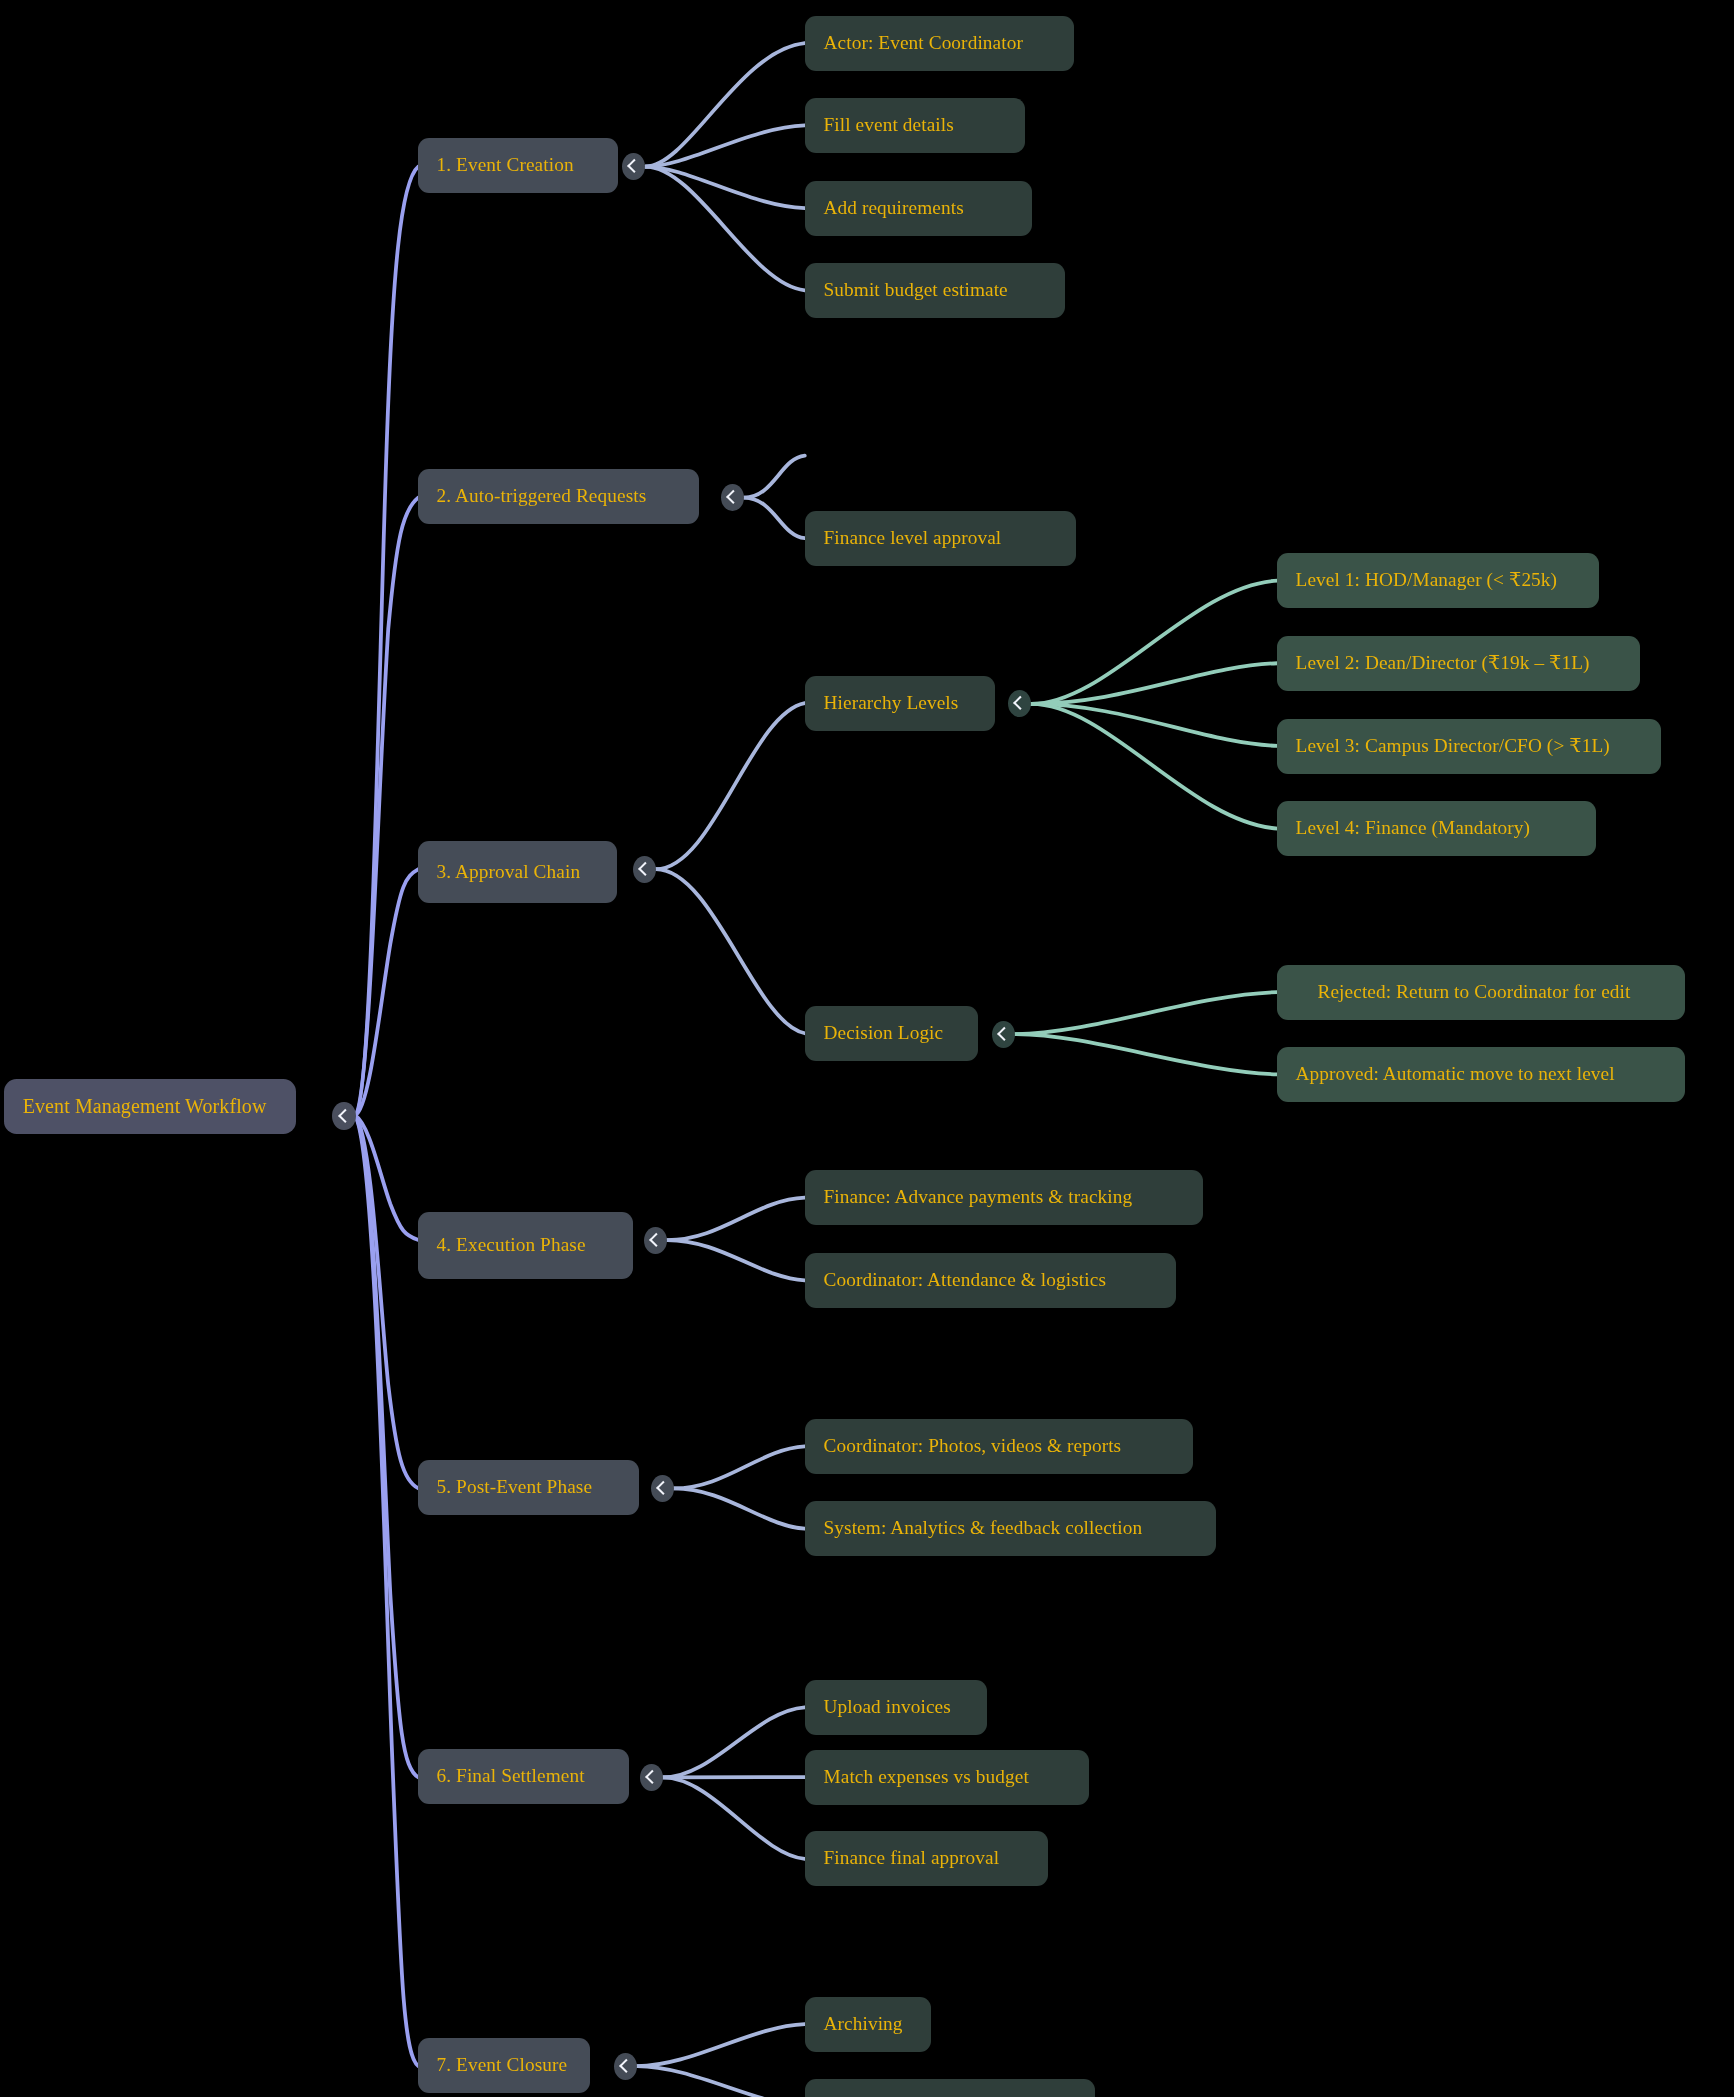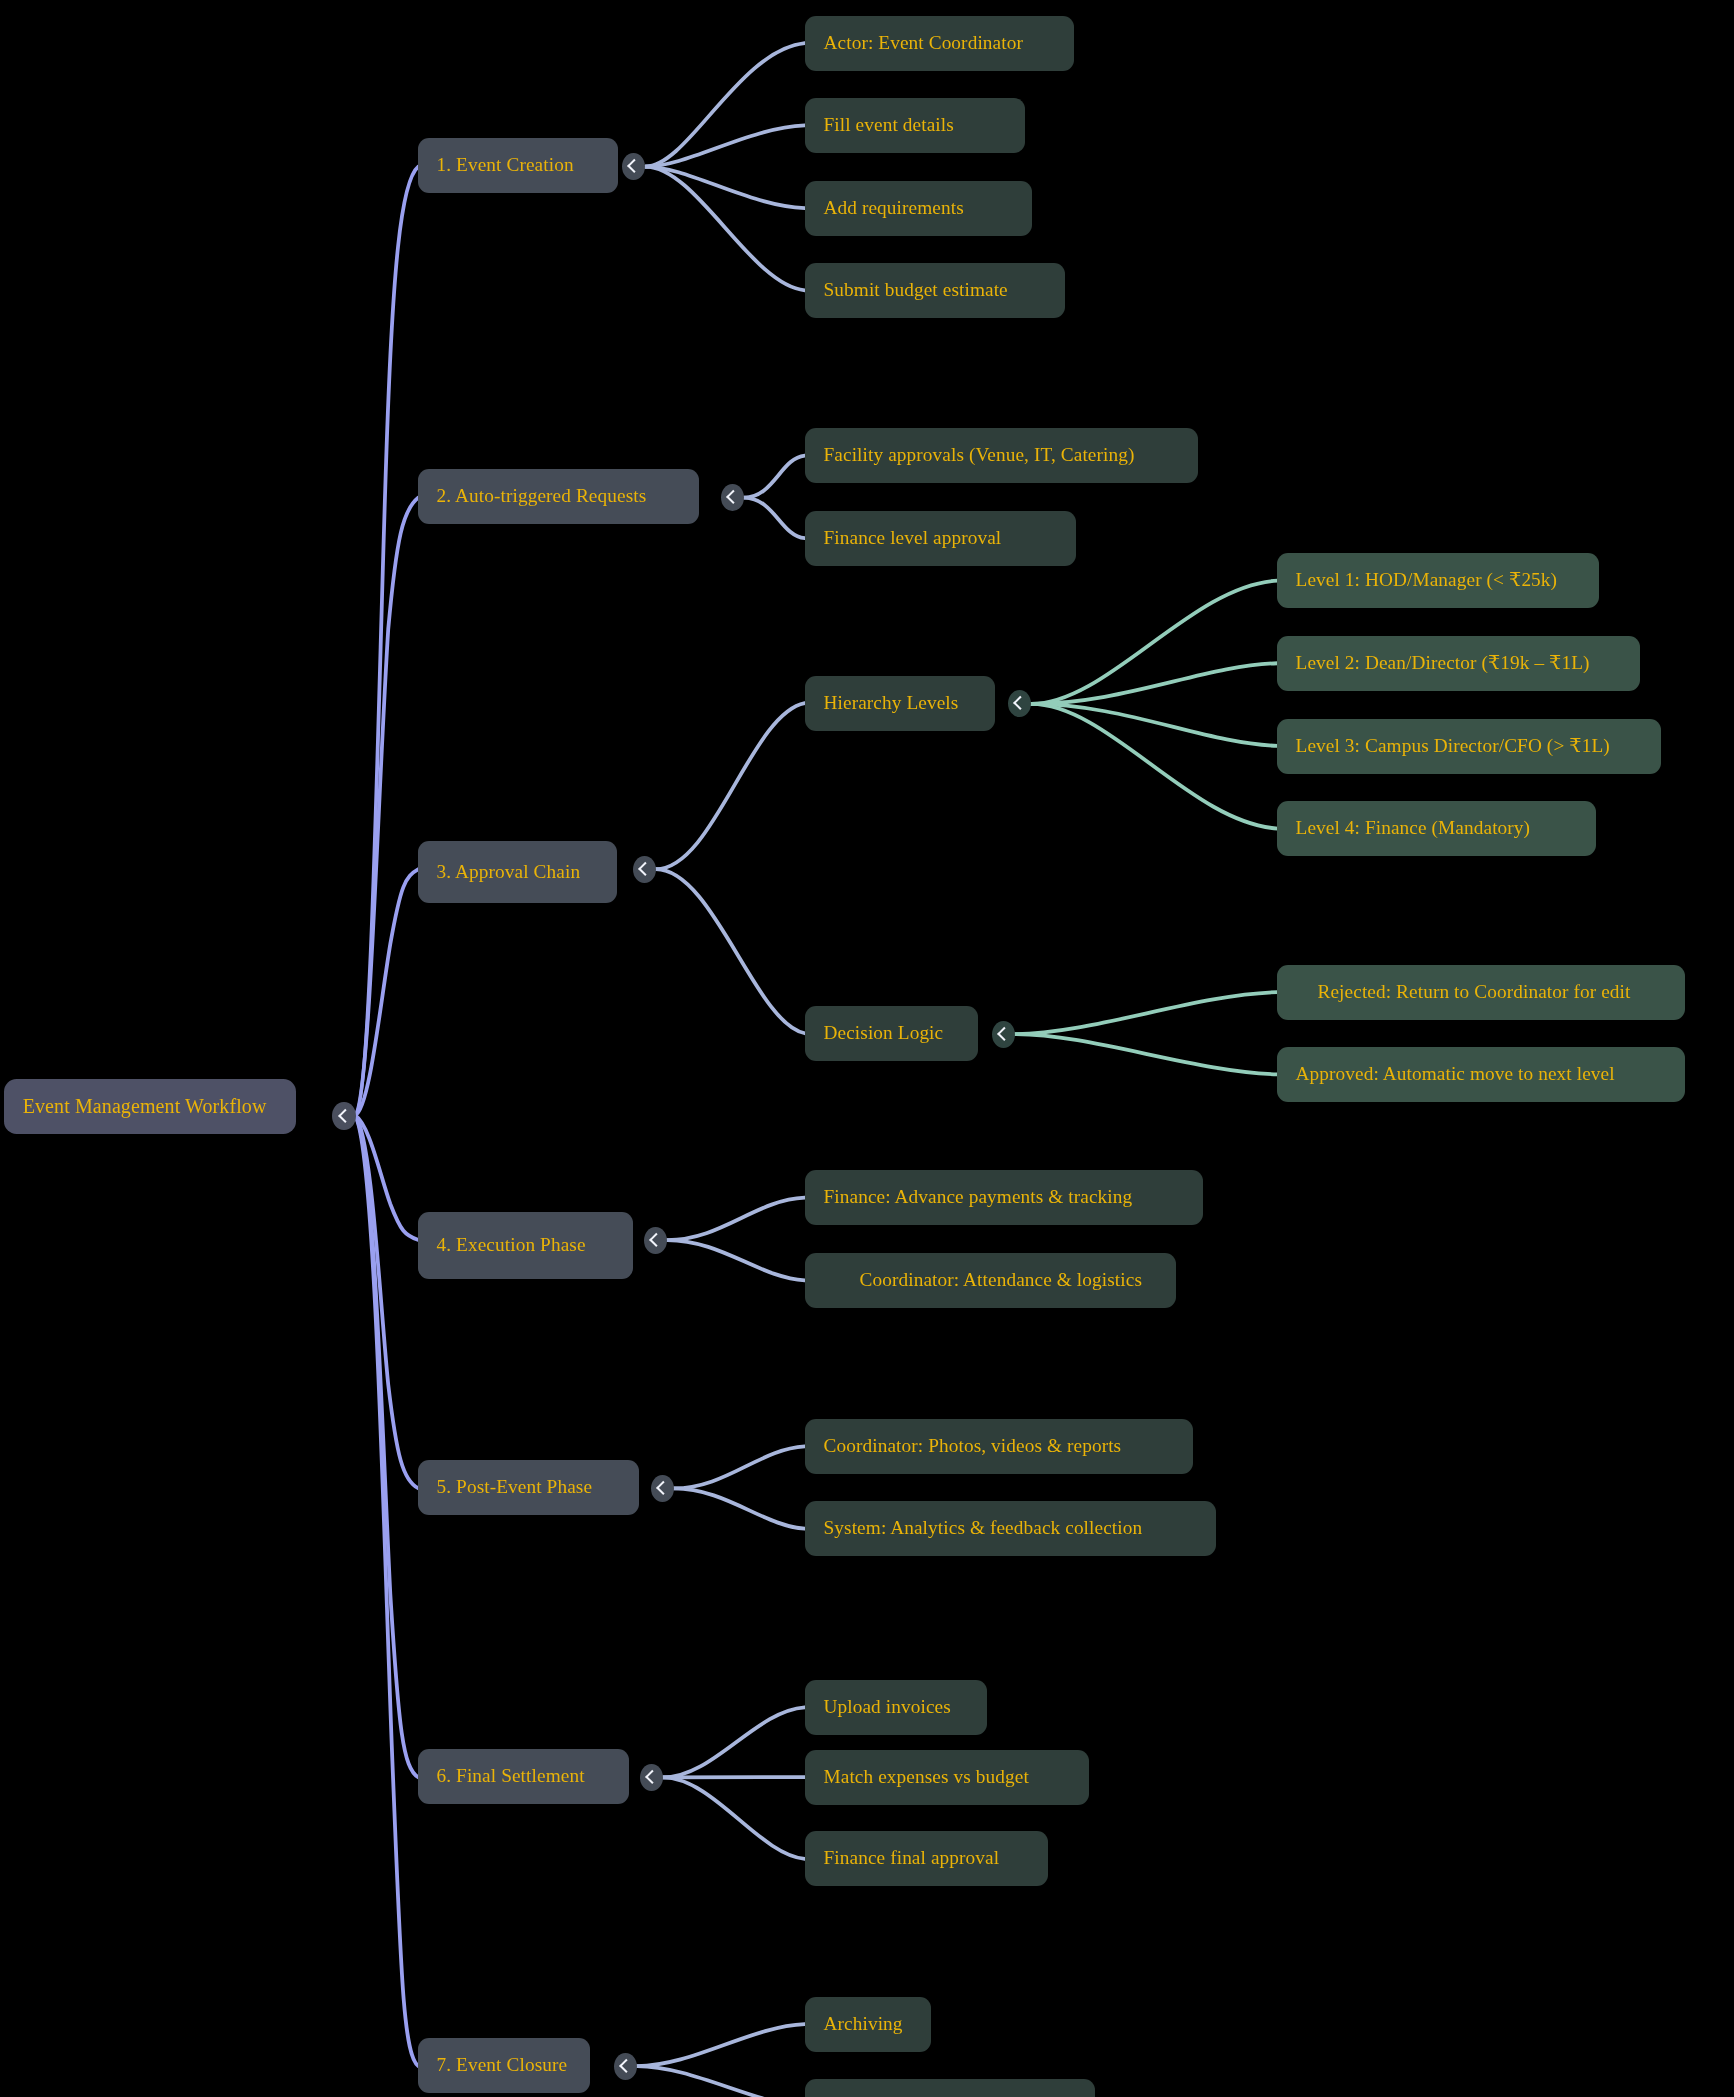--- a/index.html
+++ b/index.html
@@ -173,23 +173,20 @@
   <div class="node lvl2" style="left:805px; top:263px; width:260px; height:55px;">
     <span class="label">Submit budget estimate</span>
   </div>
 
   <div class="node lvl1" style="left:418px; top:469px; width:281px; height:55px;">
     <span class="label">2. Auto-triggered Requests</span>
   </div>
   <div class="toggle" style="left:721px; top:484px;">
     <span class="chev"></span>
   </div>
-  <div class="node lvl2" style="left:805px; top:428px; width:393px; height:55px;">
-    <span class="label">Facility approvals (Venue, IT, Catering)</span>
-  </div>
   <div class="node lvl2" style="left:805px; top:511px; width:271px; height:55px;">
     <span class="label">Finance level approval</span>
   </div>
 
   <div class="node lvl1" style="left:418px; top:841px; width:199px; height:62px;">
     <span class="label">3. Approval Chain</span>
   </div>
   <div class="toggle" style="left:633px; top:856px;">
     <span class="chev"></span>
   </div>
@@ -228,21 +225,21 @@
 
   <div class="node lvl1" style="left:418px; top:1212px; width:215px; height:67px;">
     <span class="label">4. Execution Phase</span>
   </div>
   <div class="toggle" style="left:644px; top:1227px;">
     <span class="chev"></span>
   </div>
   <div class="node lvl2" style="left:805px; top:1170px; width:398px; height:55px;">
     <span class="label">Finance: Advance payments &amp; tracking</span>
   </div>
-  <div class="node lvl2" style="left:805px; top:1253px; width:371px; height:55px;padding-left:36px;">
+  <div class="node lvl2" style="left:805px; top:1253px; width:371px; height:55px;">
     <span class="label">Coordinator: Attendance &amp; logistics</span>
   </div>
 
   <div class="node lvl1" style="left:418px; top:1460px; width:221px; height:55px;">
     <span class="label">5. Post-Event Phase</span>
   </div>
   <div class="toggle" style="left:651px; top:1475px;">
     <span class="chev"></span>
   </div>
   <div class="node lvl2" style="left:805px; top:1419px; width:388px; height:55px;">

